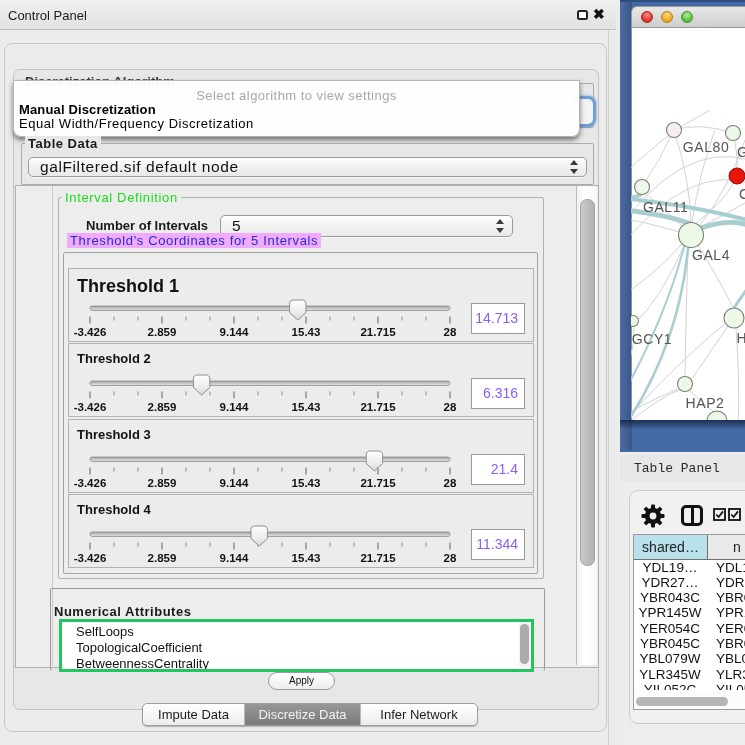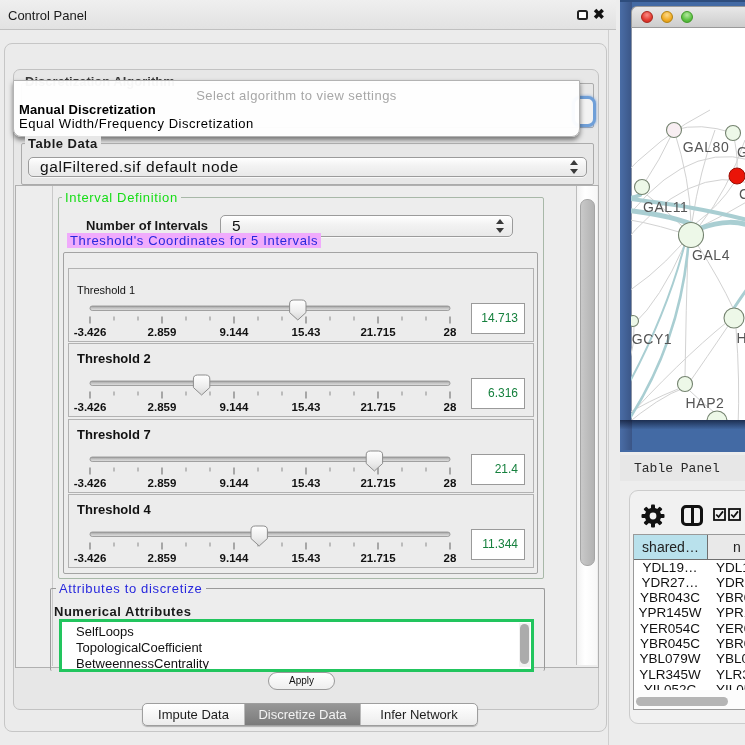--- a/index.html
+++ b/index.html
@@ -7,21 +7,21 @@
   .abs{position:absolute;}
   #stage{position:relative;width:745px;height:745px;}
   .b13{font-size:13px;font-weight:bold;color:#1a1a1a;}
   .combo{position:absolute;border:1px solid #9b9b9b;border-radius:5px;background:linear-gradient(#ffffff,#f2f2f2 45%,#e9e9e9);box-shadow:0 1px 0 rgba(255,255,255,.7);}
   .combo .txt{position:absolute;left:11px;top:50%;transform:translateY(-50%);font-size:15.5px;letter-spacing:0.6px;color:#111;}
   .stepper{position:absolute;right:8px;top:50%;width:8px;height:14px;transform:translateY(-50%);}
   .stepper:before{content:"";position:absolute;left:0;top:0;border-left:4px solid transparent;border-right:4px solid transparent;border-bottom:5px solid #3a3a3a;}
   .stepper:after{content:"";position:absolute;left:0;bottom:0;border-left:4px solid transparent;border-right:4px solid transparent;border-top:5px solid #3a3a3a;}
   .group{position:absolute;border:1px solid #ababab;border-radius:2px;}
   .gtitle{position:absolute;top:-8px;font-size:13px;letter-spacing:0.65px;padding:0 3px;}
-  .vbox{position:absolute;background:#fff;border:1px solid #9a9a9a;font-size:12px;color:#15803d;text-align:right;}
+  .vbox{position:absolute;background:#fff;border:1px solid #9a9a9a;font-size:14px;color:#8b5cf6;text-align:right;}
   .seg{position:absolute;display:flex;background:linear-gradient(#ffffff,#f4f4f4 60%,#ececec);border:1px solid #9e9e9e;border-radius:5px;box-shadow:0 1px 1px rgba(0,0,0,.25);overflow:hidden;}
   .seg .s{display:flex;align-items:center;justify-content:center;font-size:13px;color:#1c1c1c;border-right:1px solid #b9b9b9;}
   .seg .s:last-child{border-right:none;}
   .seg .sel{background:linear-gradient(#979797,#7b7b7b);color:#f3f3f3;}
 </style>
 </head>
 <body>
 <div id="stage">
 
   <div class="abs" style="left:0;top:0;width:608px;height:745px;background:#ececec;"></div>
@@ -66,21 +66,21 @@
   <div class="abs b13" style="left:86px;top:218px;">Number of Intervals</div>
   <div class="combo" style="left:220px;top:215px;width:291px;height:20px;">
     <div class="txt">5</div>
       <div class="stepper"></div>
   </div>
 
   <div class="group" style="left:63px;top:252px;width:473px;height:320px;border-color:#a3a3a3;"></div>
   <div class="gtitle" style="left:67px;top:233px;position:absolute;background:#f0abfc;color:#2828dd;">Threshold's Coordinates for 5 Intervals</div>
 
   <div class="abs" style="left:68px;top:268px;width:464px;height:72px;background:#ececec;border:1px solid #b2b2b2;">
-      <div style="position:absolute;left:8px;top:7px;font-size:11px;font-weight:normal;color:#111;margin-top:8px;">Threshold 1</div>
+      <div style="position:absolute;left:8px;top:7px;font-size:18px;font-weight:bold;color:#111;">Threshold 1</div>
       <svg width="470" height="72" style="position:absolute;left:0;top:0;">
         <defs>
           <linearGradient id="trg0" x1="0" y1="0" x2="0" y2="1">
             <stop offset="0" stop-color="#9e9e9e"></stop>
             <stop offset="0.5" stop-color="#c6c6c6"></stop>
             <stop offset="1" stop-color="#e2e2e2"></stop>
           </linearGradient>
           <linearGradient id="thg0" x1="0" y1="0" x2="0" y2="1">
             <stop offset="0" stop-color="#ffffff"></stop>
             <stop offset="0.6" stop-color="#ececec"></stop>
@@ -154,21 +154,21 @@
         <text x="237" y="67" text-anchor="middle" font-size="11.5" font-weight="bold" fill="#111" font-family="Liberation Sans,sans-serif">15.43</text>
         <text x="309" y="67" text-anchor="middle" font-size="11.5" font-weight="bold" fill="#111" font-family="Liberation Sans,sans-serif">21.715</text>
         <text x="381" y="67" text-anchor="middle" font-size="11.5" font-weight="bold" fill="#111" font-family="Liberation Sans,sans-serif">28</text>
         <g transform="translate(132.6,0)">
           <path d="M-8.2,35 Q-8.2,31 -4,31 L4,31 Q8.2,31 8.2,35 L8.2,43.5 L0,51 L-8.2,43.5 Z" fill="url(#thg1)" stroke="#8d8d8d" stroke-width="1"></path>
         </g>
       </svg>
       <div class="vbox" style="left:402px;top:34px;width:46px;height:29px;line-height:29px;padding-right:6px;">6.316</div>
     </div>
   <div class="abs" style="left:68px;top:419px;width:464px;height:72px;background:#ececec;border:1px solid #b2b2b2;">
-      <div style="position:absolute;left:8px;top:7px;font-size:13px;font-weight:bold;color:#111;">Threshold 7</div>
+      <div style="position:absolute;left:8px;top:7px;font-size:13px;font-weight:bold;color:#111;">Threshold 3</div>
       <svg width="470" height="72" style="position:absolute;left:0;top:0;">
         <defs>
           <linearGradient id="trg2" x1="0" y1="0" x2="0" y2="1">
             <stop offset="0" stop-color="#9e9e9e"></stop>
             <stop offset="0.5" stop-color="#c6c6c6"></stop>
             <stop offset="1" stop-color="#e2e2e2"></stop>
           </linearGradient>
           <linearGradient id="thg2" x1="0" y1="0" x2="0" y2="1">
             <stop offset="0" stop-color="#ffffff"></stop>
             <stop offset="0.6" stop-color="#ececec"></stop>
@@ -243,21 +243,20 @@
         <text x="309" y="67" text-anchor="middle" font-size="11.5" font-weight="bold" fill="#111" font-family="Liberation Sans,sans-serif">21.715</text>
         <text x="381" y="67" text-anchor="middle" font-size="11.5" font-weight="bold" fill="#111" font-family="Liberation Sans,sans-serif">28</text>
         <g transform="translate(190.2,0)">
           <path d="M-8.2,35 Q-8.2,31 -4,31 L4,31 Q8.2,31 8.2,35 L8.2,43.5 L0,51 L-8.2,43.5 Z" fill="url(#thg3)" stroke="#8d8d8d" stroke-width="1"></path>
         </g>
       </svg>
       <div class="vbox" style="left:402px;top:34px;width:46px;height:29px;line-height:29px;padding-right:6px;">11.344</div>
     </div>
 
   <div class="group" style="left:50px;top:588px;width:493px;height:82px;border-bottom:none;border-color:#9a9a9a;"></div>
-  <div class="gtitle" style="left:56px;top:581px;position:absolute;background:#ededed;color:#2828dd;">Attributes to discretize</div>
   <div class="abs b13" style="left:54px;top:604px;letter-spacing:0.5px;">Numerical Attributes</div>
   <div class="abs" style="left:59px;top:619px;width:469px;height:47px;background:#fff;border:3px solid #22c55e;overflow:hidden;">
     <div style="position:absolute;left:14px;top:2px;font-size:13px;color:#111;">SelfLoops</div>
     <div style="position:absolute;left:14px;top:18px;font-size:13px;color:#111;">TopologicalCoefficient</div>
     <div style="position:absolute;left:14px;top:34px;font-size:13px;color:#111;">BetweennessCentrality</div>
     <div style="position:absolute;right:1px;top:1px;width:11px;height:44px;background:#f2f2f2;"></div>
     <div style="position:absolute;right:2px;top:2px;width:9px;height:40px;background:#ababab;border-radius:5px;"></div>
   </div>
 
   <div class="abs" style="left:268px;top:672px;width:65px;height:16px;background:linear-gradient(#ffffff,#eeeeee);border:1px solid #9a9a9a;border-radius:9px;text-align:center;line-height:16px;font-size:10px;color:#111;">Apply</div>

